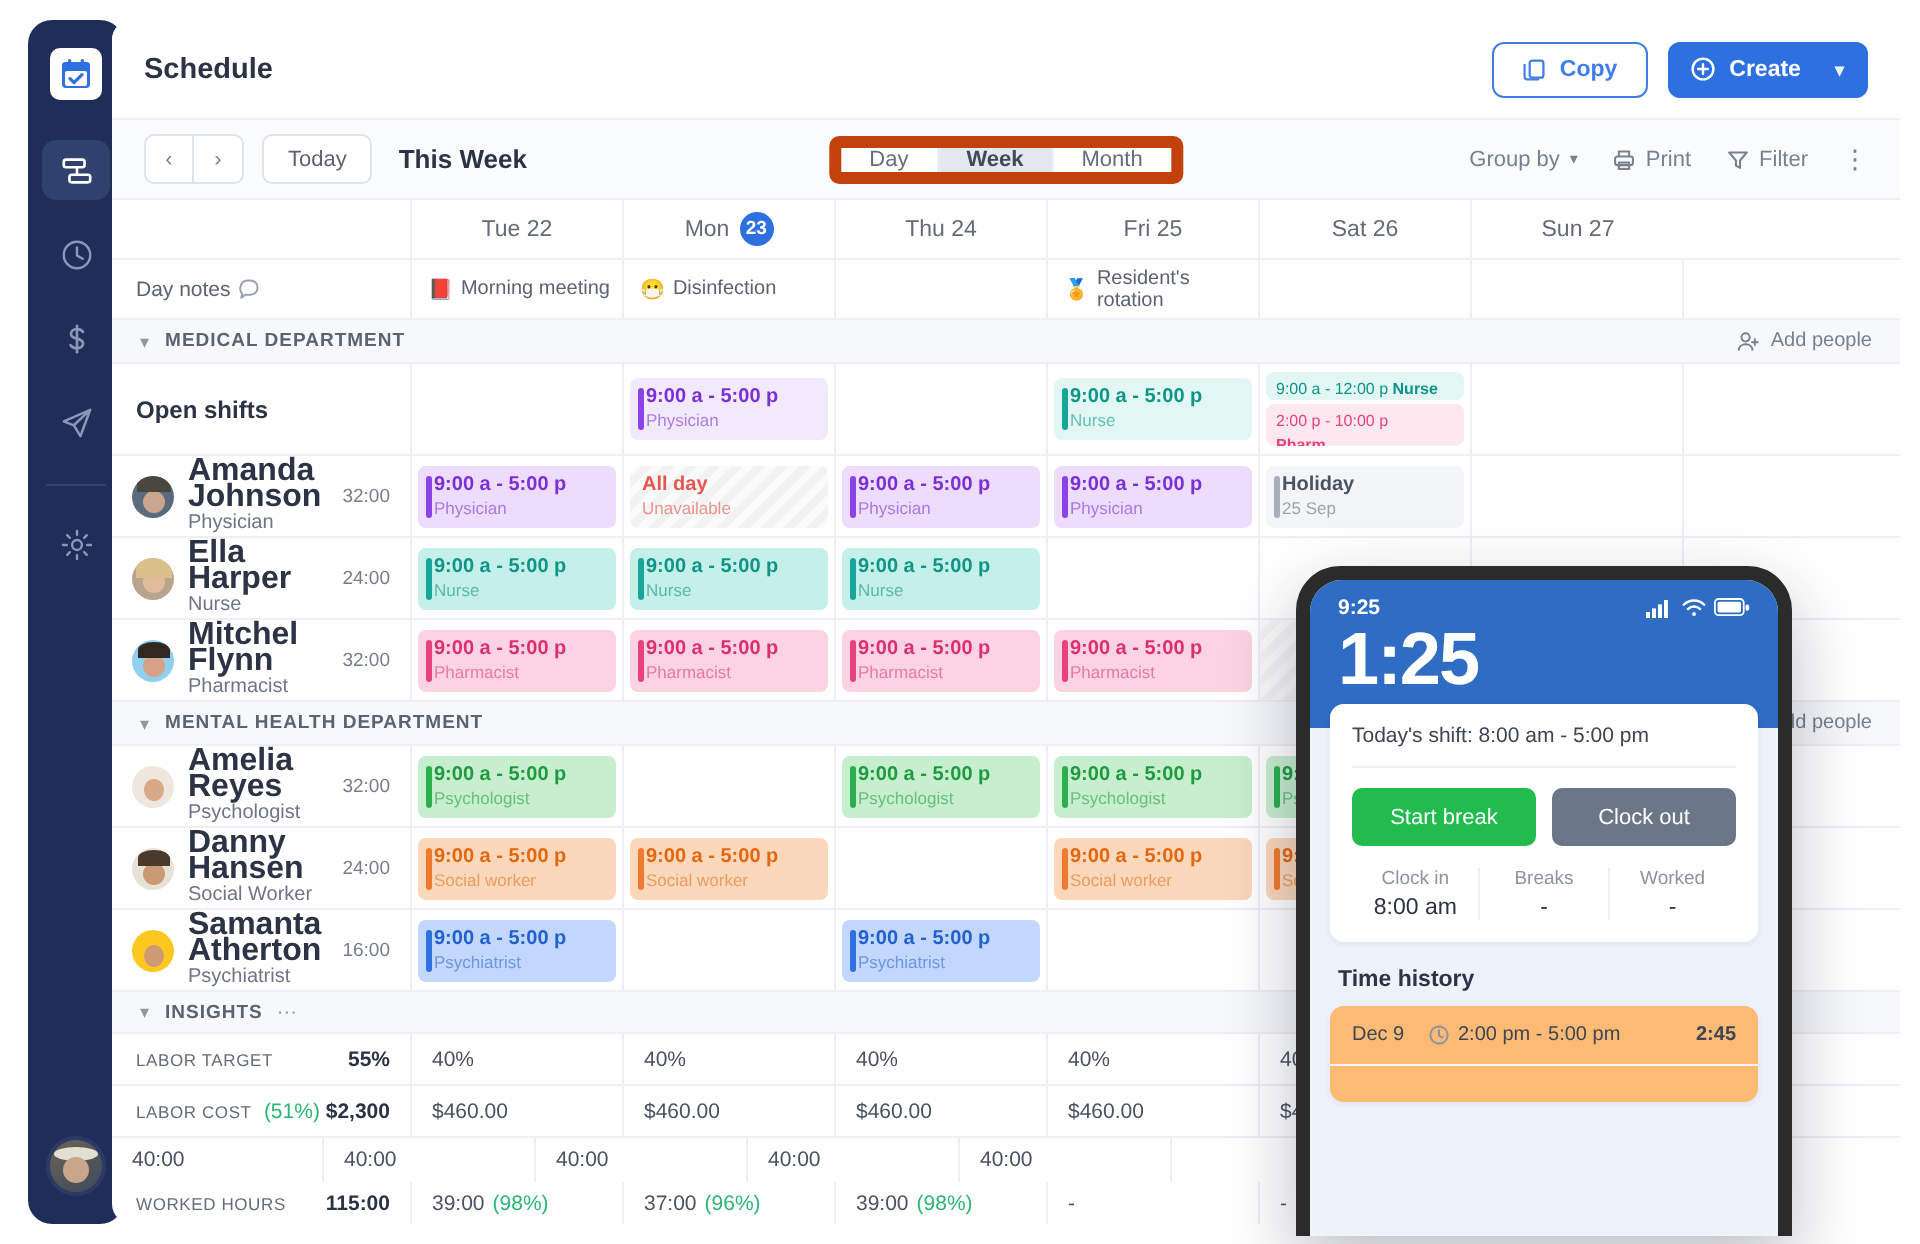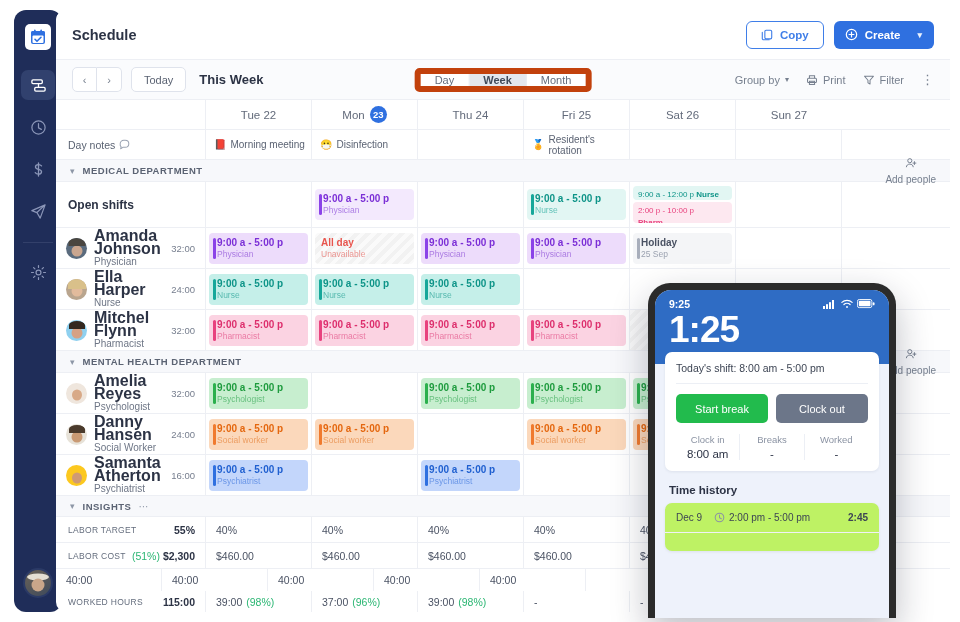--- a/index.html
+++ b/index.html
@@ -159,21 +159,21 @@
   .dept-row {
     height: 22px; background: #f7f8fb; display: flex; align-items: center;
     padding: 0 14px; border-bottom: 1px solid #edeff4;
   }
   .dept-label {
     font-size: 9.5px; letter-spacing: .5px; color: #5b6373; font-weight: bold;
     margin-left: 8px;
   }
   .dept-right {
     margin-left: auto; display: flex; align-items: center; gap: 5px;
-    font-size: 10px; color: #77808f; flex-direction: column;
+    font-size: 10px; color: #77808f;
   }
   .chev { color: #8d96a6; font-size: 9px; }
 
   .open-row { height: 46px; }
   .open-row .c0 {
     display: flex; align-items: center; padding-left: 12px;
     font-size: 12px; font-weight: bold; color: #2c3345;
   }
 
   .person-row { height: 41px; }
@@ -262,21 +262,21 @@
   }
   .ph-btn.brk { background: #22bb4d; }
   .ph-btn.out { background: #6c7689; }
   .ph-stats { display: flex; margin-top: 11px; }
   .ph-stat { flex: 1; text-align: center; border-right: 1px solid #eceff5; }
   .ph-stat:last-child { border-right: none; }
   .ph-stat .k { font-size: 9.5px; color: #8b93a3; }
   .ph-stat .v { font-size: 11.5px; color: #2c3345; margin-top: 3px; }
   .ph-hist-t { font-size: 11.5px; font-weight: bold; color: #2c3345; margin: 13px 0 7px 14px; }
   .ph-hist {
-    margin: 0 10px; background: #bef264; border-radius: 7px;
+    margin: 0 10px; background: #fdba74; border-radius: 7px;
     box-shadow: 0 1px 3px rgba(30,40,70,.08);
   }
   .ph-hrow {
     display: flex; align-items: center; padding: 9px 11px;
     font-size: 10px; color: #3d4554; border-bottom: 1px solid #f0f2f7;
   }
   .ph-hrow .dt { width: 38px; }
   .ph-hrow .rg { display: flex; align-items: center; gap: 4px; }
   .ph-hrow .du { margin-left: auto; font-weight: bold; }
 </style>

